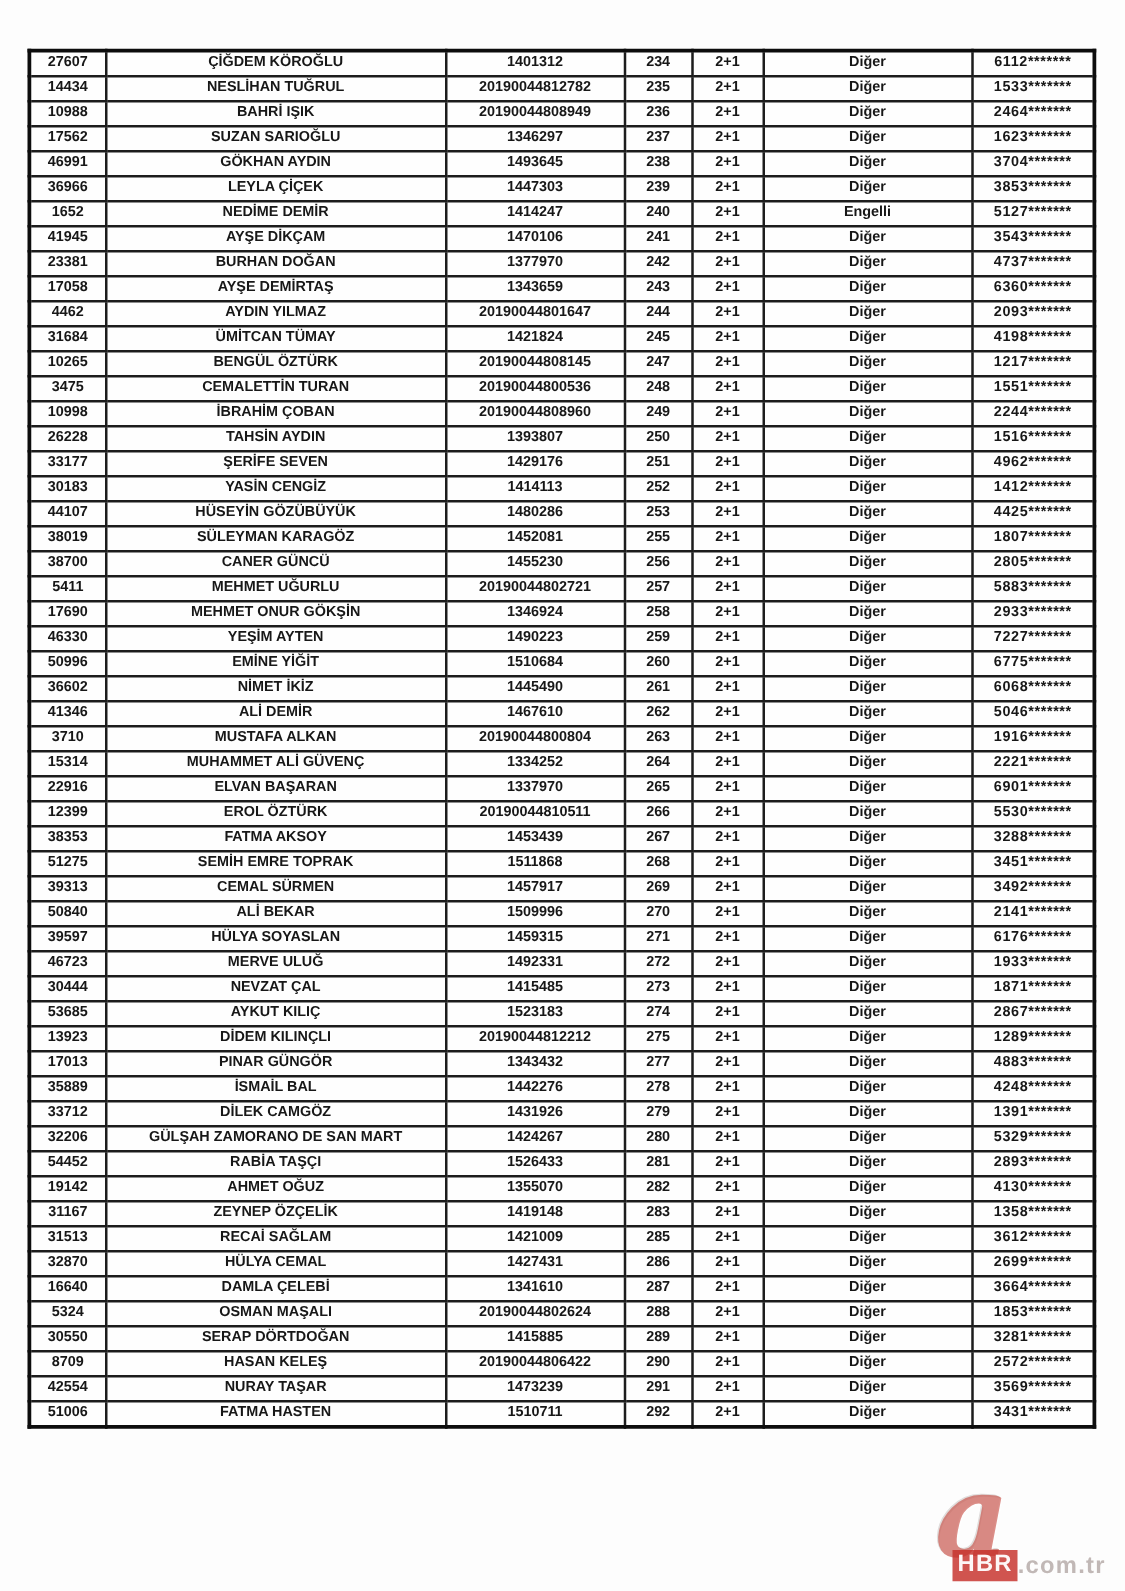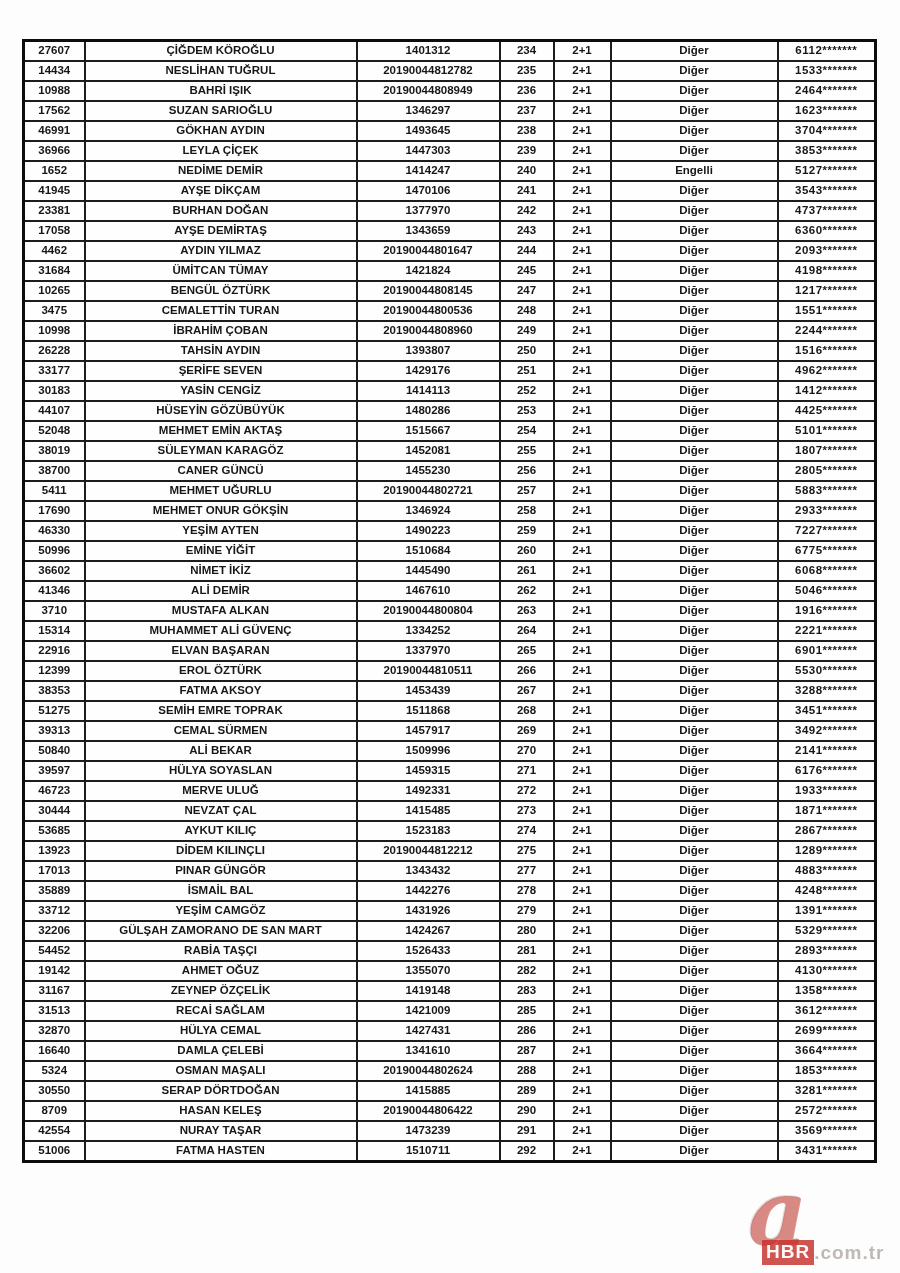--- a/index.html
+++ b/index.html
@@ -263,29 +263,20 @@
         <tr>
           <td class="c-id">44107</td>
           <td class="c-name">HÜSEYİN GÖZÜBÜYÜK</td>
           <td class="c-app">1480286</td>
           <td class="c-seq">253</td>
           <td class="c-type">2+1</td>
           <td class="c-category">Diğer</td>
           <td class="c-masked">4425*******</td>
         </tr>
 
-        <tr>
-          <td class="c-id">52048</td>
-          <td class="c-name">MEHMET EMİN AKTAŞ</td>
-          <td class="c-app">1515667</td>
-          <td class="c-seq">254</td>
-          <td class="c-type">2+1</td>
-          <td class="c-category">Diğer</td>
-          <td class="c-masked">5101*******</td>
-        </tr>
 
         <tr>
           <td class="c-id">38019</td>
           <td class="c-name">SÜLEYMAN KARAGÖZ</td>
           <td class="c-app">1452081</td>
           <td class="c-seq">255</td>
           <td class="c-type">2+1</td>
           <td class="c-category">Diğer</td>
           <td class="c-masked">1807*******</td>
         </tr>
@@ -506,21 +497,21 @@
           <td class="c-name">İSMAİL BAL</td>
           <td class="c-app">1442276</td>
           <td class="c-seq">278</td>
           <td class="c-type">2+1</td>
           <td class="c-category">Diğer</td>
           <td class="c-masked">4248*******</td>
         </tr>
 
         <tr>
           <td class="c-id">33712</td>
-          <td class="c-name">YEŞİM CAMGÖZ</td>
+          <td class="c-name">DİLEK CAMGÖZ</td>
           <td class="c-app">1431926</td>
           <td class="c-seq">279</td>
           <td class="c-type">2+1</td>
           <td class="c-category">Diğer</td>
           <td class="c-masked">1391*******</td>
         </tr>
 
         <tr>
           <td class="c-id">32206</td>
           <td class="c-name">GÜLŞAH ZAMORANO DE SAN MART</td>

